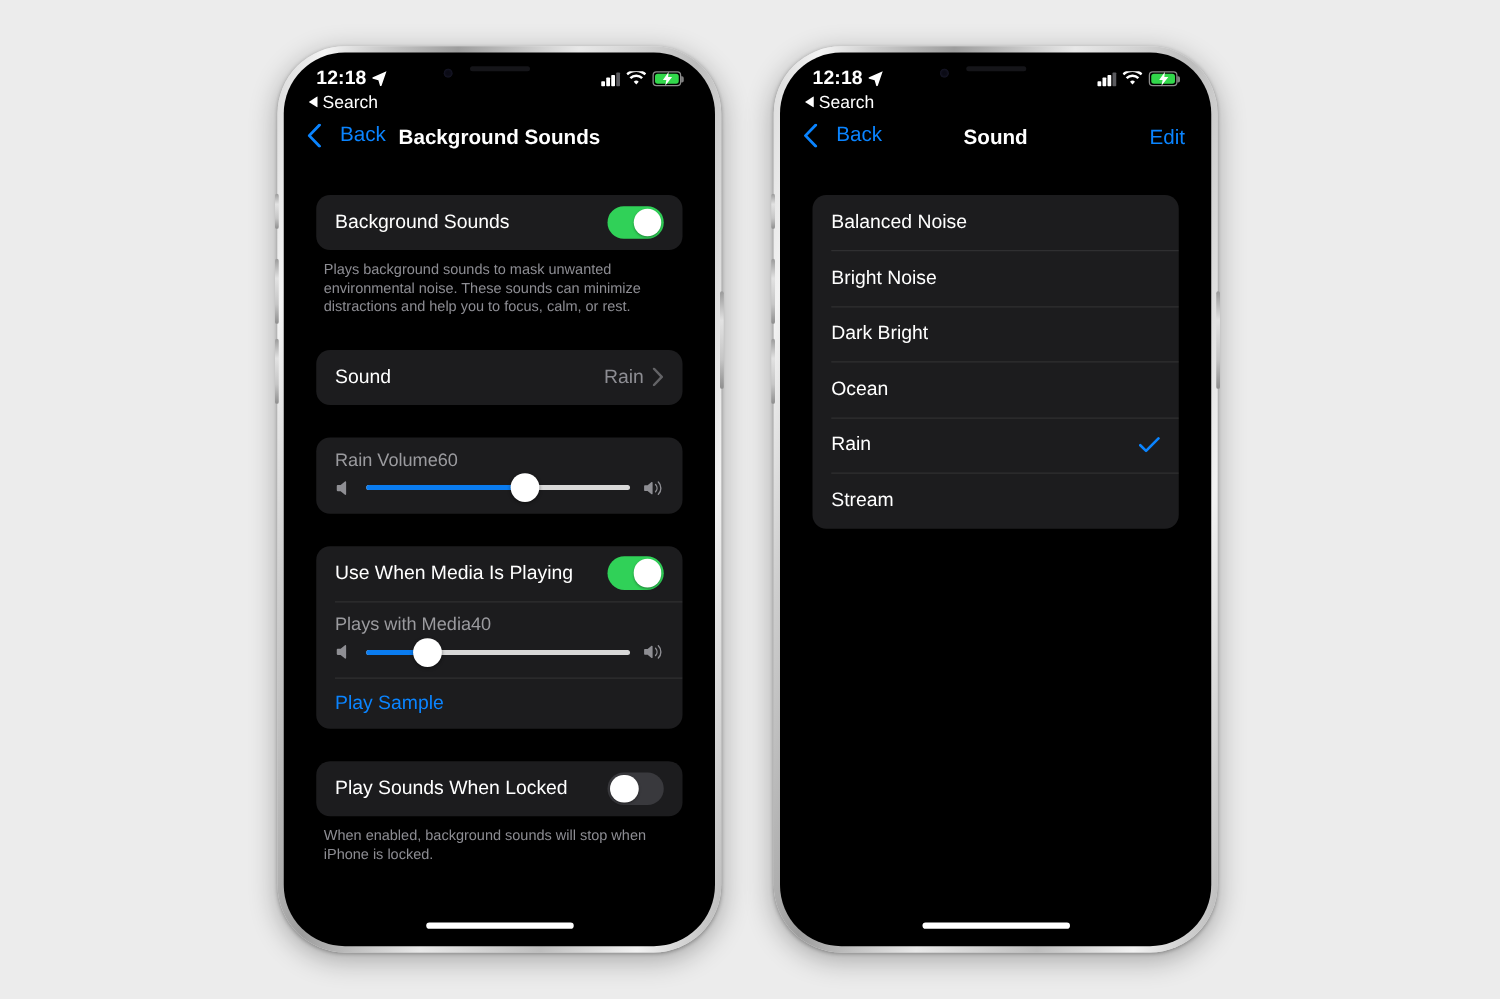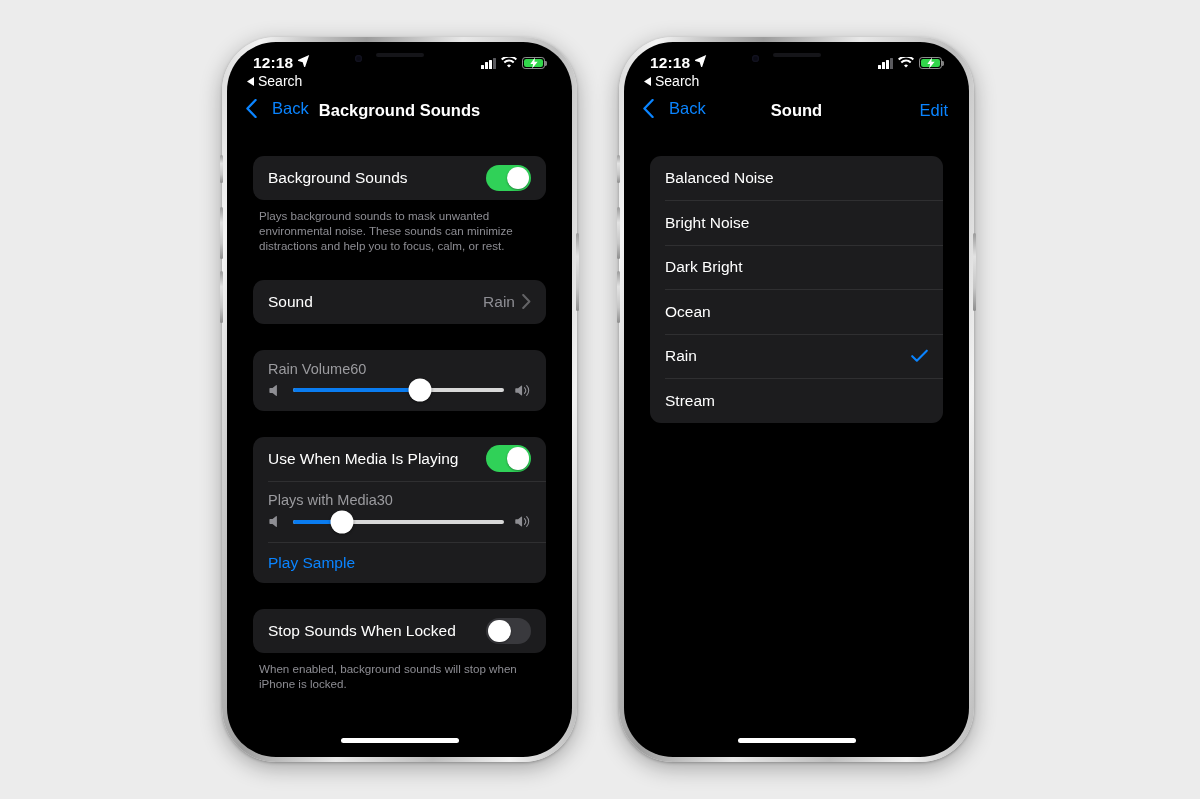--- a/index.html
+++ b/index.html
@@ -85,21 +85,21 @@
     height: 42px;
     z-index: 30;
     color: #fff;
   }
   .sb-left {
     position: absolute;
     left: 21px; top: 0;
   }
   .sb-time-row {
     display: flex;
-    align-items: flex-start;
+    align-items: center;
     gap: 4px;
     font-size: 15.5px;
     font-weight: bold;
     letter-spacing: 0.1px;
     line-height: 17px;
   }
   .loc-arrow { display:block; }
   .sb-back-row {
     display: flex;
     align-items: center;
@@ -439,21 +439,21 @@
         <div class="card">
           <div class="row">
             <span class="row-label">Use When Media Is Playing</span>
             <span class="toggle on">
               <span class="knob"></span>
             </span>
           </div>
           <div class="row-sep"></div>
           <div class="slider-head">
             <span class="lbl">Plays with Media</span>
-            <span class="val">30</span>
+            <span class="val">40</span>
           </div>
           <div class="slider-row">
             <svg class="spk" width="15" height="15" viewBox="0 0 16 16">
               <path d="M8.5 2.3 4.8 5.4H2.2c-.4 0-.7.3-.7.7v3.8c0 .4.3.7.7.7h2.6l3.7 3.1c.4.3 1 .1 1-.5V2.8c0-.6-.6-.8-1-.5z" fill="#8e8e93"></path>
             </svg>
             <span class="slider-track">
               <span class="slider-fill" style="width:23%"></span>
               <span class="slider-thumb" style="left:23%"></span>
             </span>
             <svg class="spk" width="17" height="15" viewBox="0 0 20 16">
@@ -465,21 +465,21 @@
           <div class="row-sep"></div>
           <div class="link-row">
             <span class="link-text">Play Sample</span>
           </div>
         </div>
 
         <div class="gap"></div>
 
         <div class="card">
           <div class="row">
-            <span class="row-label">Stop Sounds When Locked</span>
+            <span class="row-label">Play Sounds When Locked</span>
             <span class="toggle off">
               <span class="knob"></span>
             </span>
           </div>
         </div>
         <div class="footnote">When enabled, background sounds will stop when iPhone is locked.</div>
 
       </div>
 
       <div class="home-indicator"></div>

